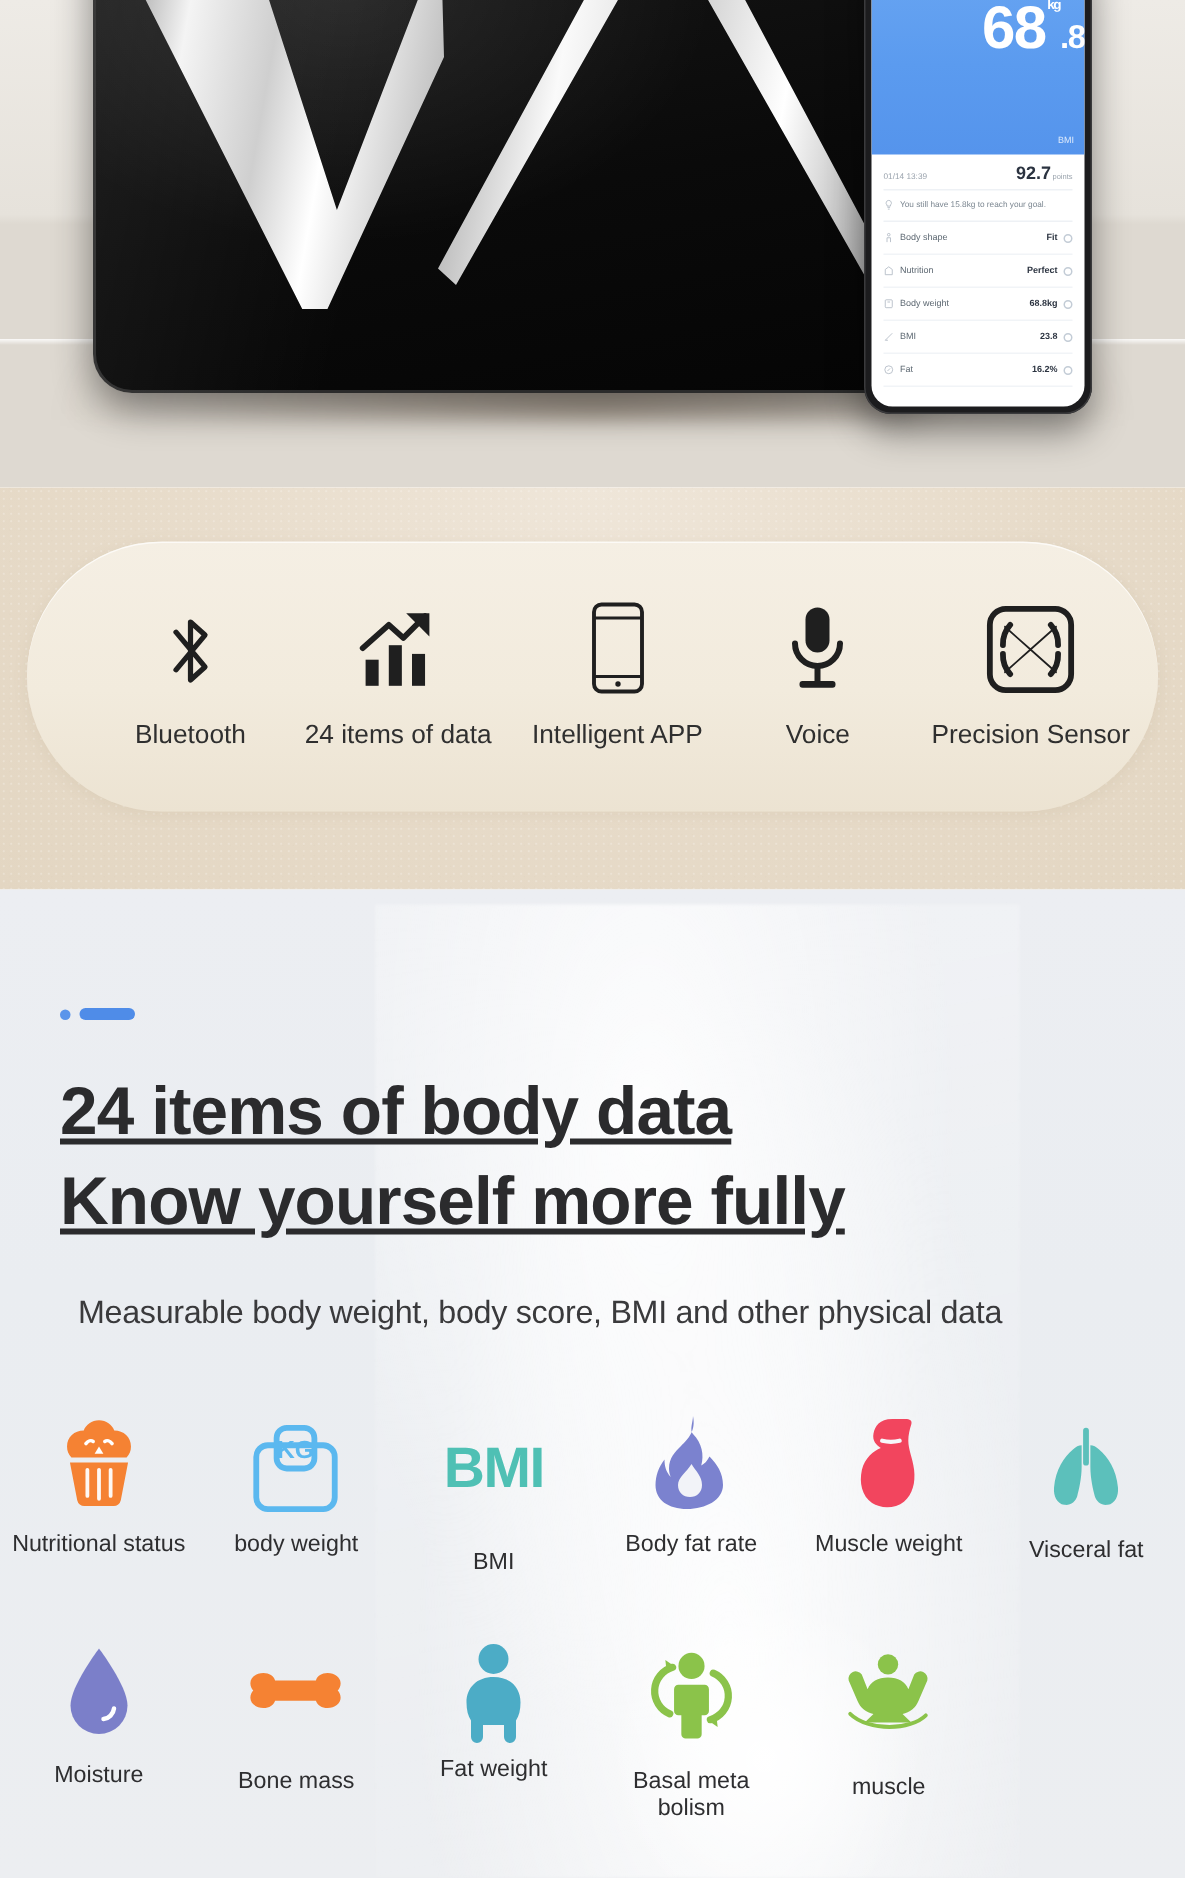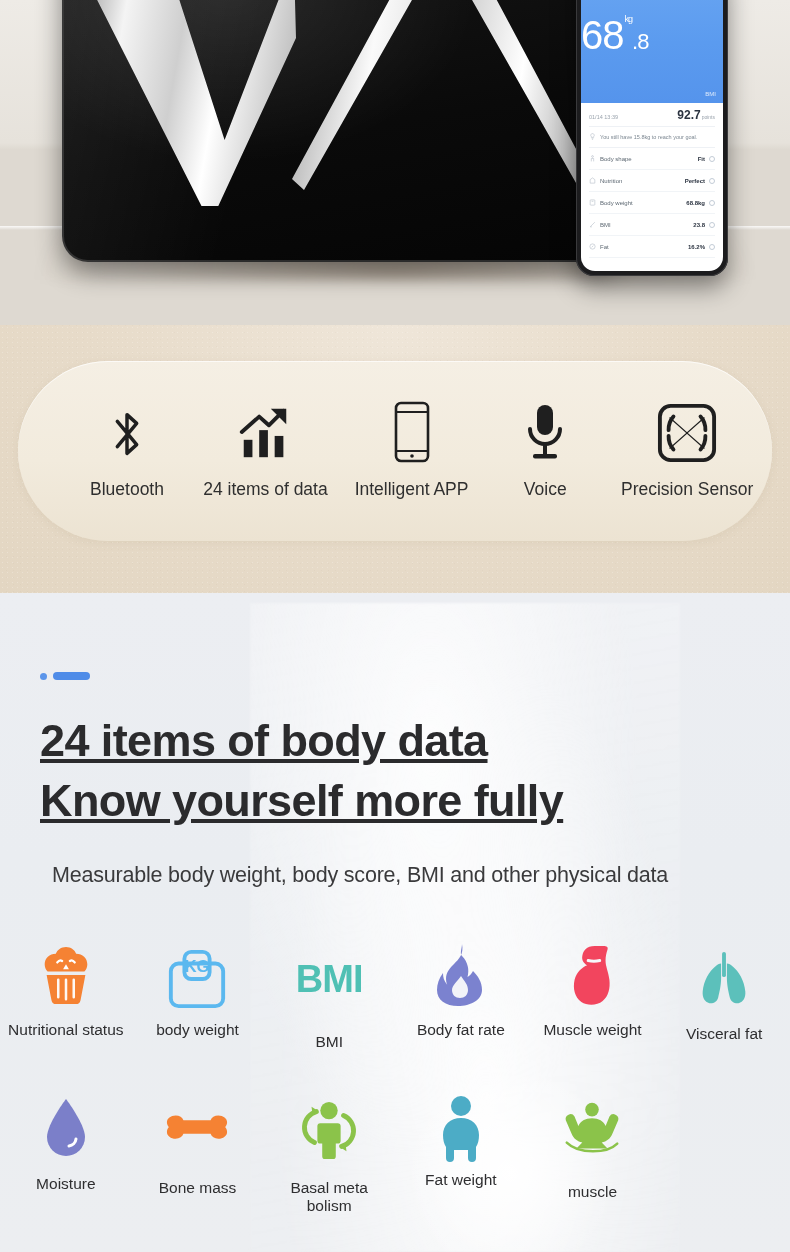--- a/index.html
+++ b/index.html
@@ -80,22 +80,22 @@
   .phone-screen {
     width: 100%; height: 100%; border-radius: 14px; overflow: hidden;
     background: #fff; position: relative;
   }
   .ph-top {
     height: 134px;
     background: linear-gradient(180deg,#6aa6f2 0%,#5b9bef 55%,#5594ec 100%);
     position: relative; color: #fff;
   }
   .ph-weight {
-    position: absolute; left: 0; right: 0; top: 46px; text-align: left;
-    font-size: 40px; font-weight: 400; letter-spacing: -1px; line-height: 1;
+    position: absolute; left: 0; right: 0; top: 30px; text-align: right;
+    font-size: 40px; font-weight: 700; letter-spacing: -1px; line-height: 1;
   }
   .ph-weight .dec { font-size: 22px; }
   .ph-weight .unit { font-size: 9px; vertical-align: top; margin-left: 1px; }
   .ph-badge {
     position: absolute; right: 7px; bottom: 6px; font-size: 6px; opacity: .8;
   }
   .ph-body { padding: 0 8px; }
   .ph-scorerow {
     display: flex; justify-content: space-between; align-items: baseline;
     padding: 5px 0 4px; border-bottom: 1px solid #eef1f5;
@@ -481,44 +481,44 @@
 
       <div class="cell offset-c">
         <span class="ci">
           <svg width="66" height="40" viewBox="0 0 68 40" fill="#f58233">
             <path d="M12 6c-5 0-9 3-9 7 0 2 1 4 2 5-1 1-2 3-2 5 0 4 4 7 9 7 4 0 7-2 8-5h28c1 3 4 5 8 5 5 0 9-3 9-7 0-2-1-4-2-5 1-1 2-3 2-5 0-4-4-7-9-7-4 0-7 2-8 5H20c-1-3-4-5-8-5z"></path>
           </svg>
         </span>
         <span class="cl">Bone mass</span>
       </div>
 
+      <div class="cell offset-a">
+        <span class="ci">
+          <svg width="54" height="68" viewBox="0 0 54 68" fill="#4cacc6">
+            <circle cx="27" cy="11" r="10"></circle>
+            <path d="M27 23c-11 0-18 7-18 17 0 5 1 9 3 12v11a4 4 0 0 0 8 0v-8h14v8a4 4 0 0 0 8 0V52c2-3 3-7 3-12 0-10-7-17-18-17z"></path>
+          </svg>
+        </span>
+        <span class="cl">Fat weight</span>
+      </div>
+
       <div class="cell offset-c">
         <span class="ci">
           <svg width="66" height="62" viewBox="0 0 68 64" fill="#8bc34a">
             <circle cx="34" cy="13" r="9"></circle>
             <path d="M25 26h18a3 3 0 0 1 3 3v15a3 3 0 0 1-3 3h-2v13a3 3 0 0 1-3 3h-8a3 3 0 0 1-3-3V47h-2a3 3 0 0 1-3-3V29a3 3 0 0 1 3-3z"></path>
             <path d="M19 46a17 17 0 0 1 2-32" fill="none" stroke="#8bc34a" stroke-width="5" stroke-linecap="round"></path>
             <path d="M16 9l6 4-5 5z"></path>
             <path d="M49 18a17 17 0 0 1-2 32" fill="none" stroke="#8bc34a" stroke-width="5" stroke-linecap="round"></path>
             <path d="M52 55l-6-4 5-5z"></path>
           </svg>
         </span>
         <span class="cl">Basal meta bolism</span>
       </div>
 
-      <div class="cell offset-a">
-        <span class="ci">
-          <svg width="54" height="68" viewBox="0 0 54 68" fill="#4cacc6">
-            <circle cx="27" cy="11" r="10"></circle>
-            <path d="M27 23c-11 0-18 7-18 17 0 5 1 9 3 12v11a4 4 0 0 0 8 0v-8h14v8a4 4 0 0 0 8 0V52c2-3 3-7 3-12 0-10-7-17-18-17z"></path>
-          </svg>
-        </span>
-        <span class="cl">Fat weight</span>
-      </div>
-
       <div class="cell offset-b">
         <span class="ci">
           <svg width="66" height="60" viewBox="0 0 68 60" fill="#8bc34a">
             <circle cx="34" cy="10" r="7"></circle>
             <path d="M34 19c-7 0-12 3-14 8l-4-10a5 5 0 0 0-9 4l6 14c2 5 6 8 11 9l-6 6h32l-6-6c5-1 9-4 11-9l6-14a5 5 0 0 0-9-4l-4 10c-2-5-7-8-14-8z"></path>
             <path d="M8 44c6 6 17 9 27 9s20-3 25-8" fill="none" stroke="#8bc34a" stroke-width="2.6" stroke-linecap="round"></path>
           </svg>
         </span>
         <span class="cl">muscle</span>
       </div>

